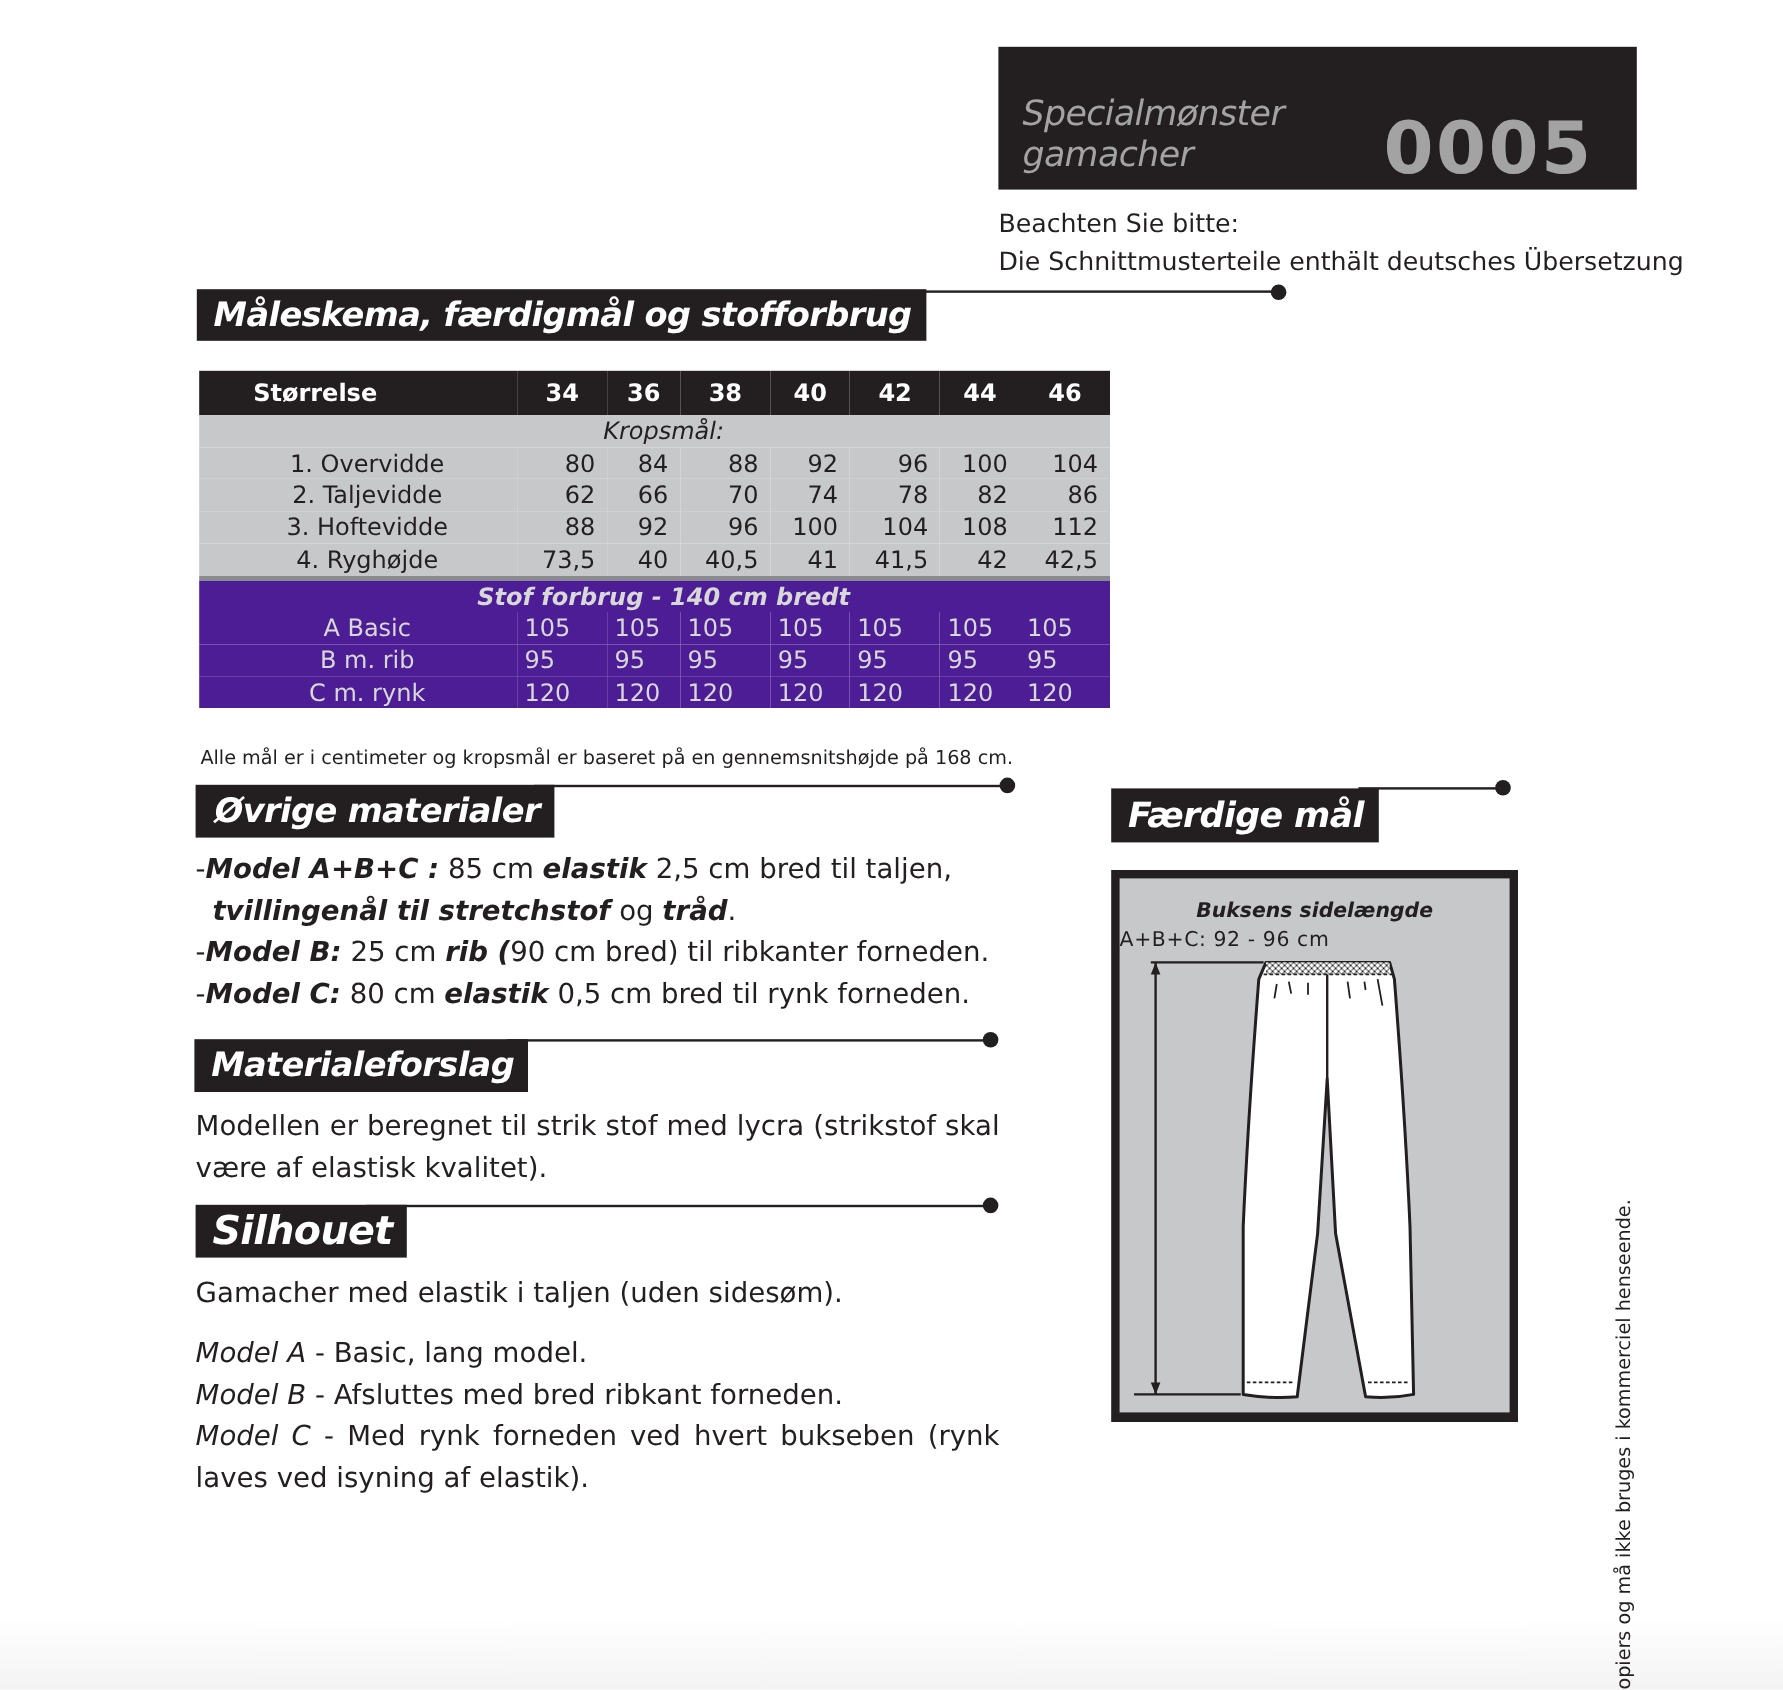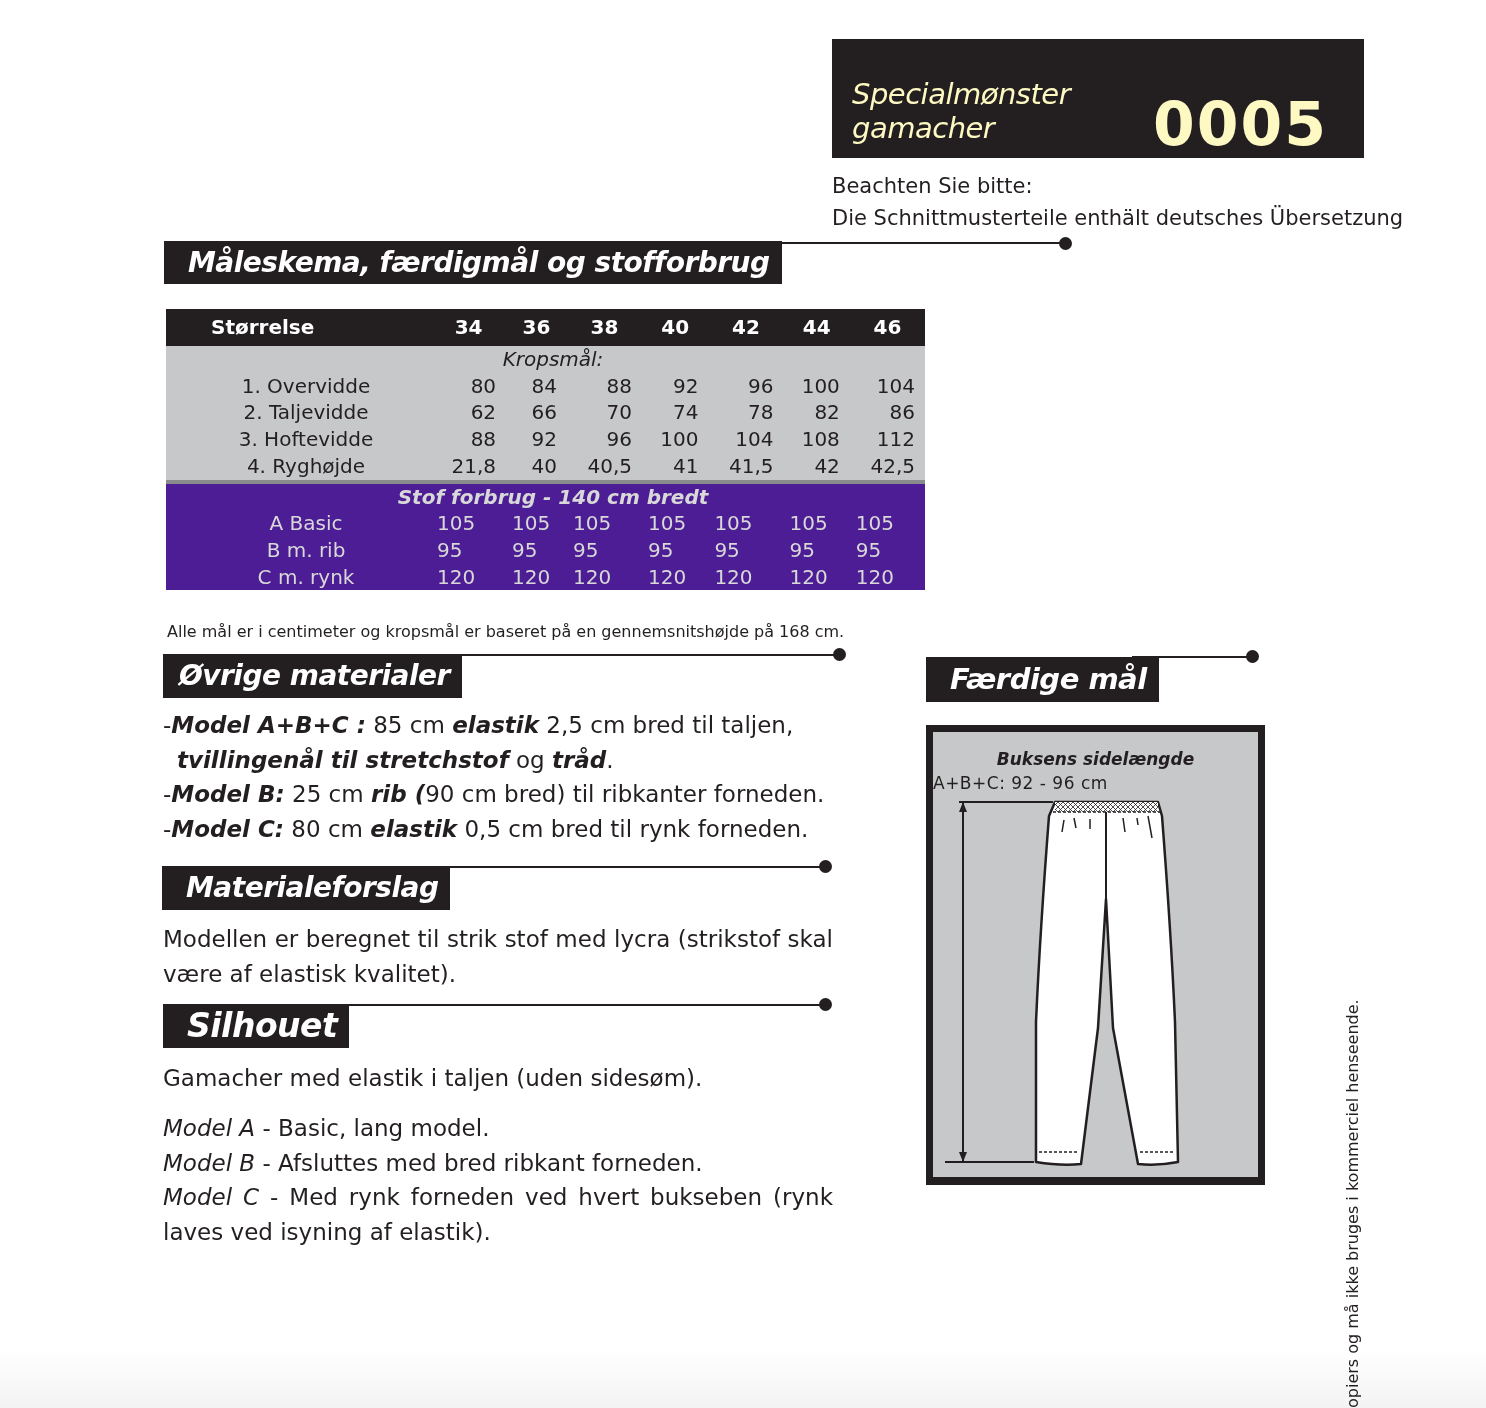--- a/index.html
+++ b/index.html
@@ -9,41 +9,41 @@
       font-family: "DejaVu Sans", sans-serif;
       color: #231f20;
     }
     .bottom-fade {
       position: absolute; left: 0; right: 0; bottom: 0; height: 60px;
       background: linear-gradient(#ffffff, #f3f3f3);
     }
     
     .title-block {
       position: absolute; left: 832px; top: 39px; width: 532px; height: 119px;
-      background: #231f20; color: #fef9c3;
+      background: #231f20; color: #a3a3a3;
     }
     .title-block .subtitle {
       position: absolute; left: 20px; top: 38px;
       font-family: "DejaVu Sans", sans-serif; font-style: italic;
       font-size: 29px; line-height: 34px; letter-spacing: -0.5px;
     }
     .title-block .code {
       position: absolute; right: 36px; top: 50px;
       font-family: "DejaVu Sans", sans-serif; font-weight: bold;
       font-size: 60px; line-height: 70px; letter-spacing: 2px;
     }
     .note {
       position: absolute; left: 832px; top: 170px;
       font-size: 21px; line-height: 32px; color: #231f20;
     }
     
     .sec-head {
       position: absolute; background: #231f20; color: #fff;
       font-style: italic; font-weight: bold;
-      padding: 0 12px 0 24px; white-space: nowrap;
+      padding: 0 12px 0 14px; white-space: nowrap;
       letter-spacing: -0.5px;
     }
     .sec-line {
       position: absolute; height: 2px; background: #231f20;
     }
     .sec-dot {
       position: absolute; width: 13px; height: 13px; border-radius: 50%;
       background: #231f20;
     }
     
@@ -161,21 +161,21 @@
         <td class="num">88</td>
         <td class="num">92</td>
         <td class="num">96</td>
         <td class="num">100</td>
         <td class="num">104</td>
         <td class="num">108</td>
         <td class="num">112</td>
       </tr>
       <tr class="body-r">
         <td class="lbl">4. Ryghøjde</td>
-        <td class="num">21,8</td>
+        <td class="num">73,5</td>
         <td class="num">40</td>
         <td class="num">40,5</td>
         <td class="num">41</td>
         <td class="num">41,5</td>
         <td class="num">42</td>
         <td class="num">42,5</td>
       </tr>
       <tr class="sep">
         <td colspan="8"></td>
       </tr>

